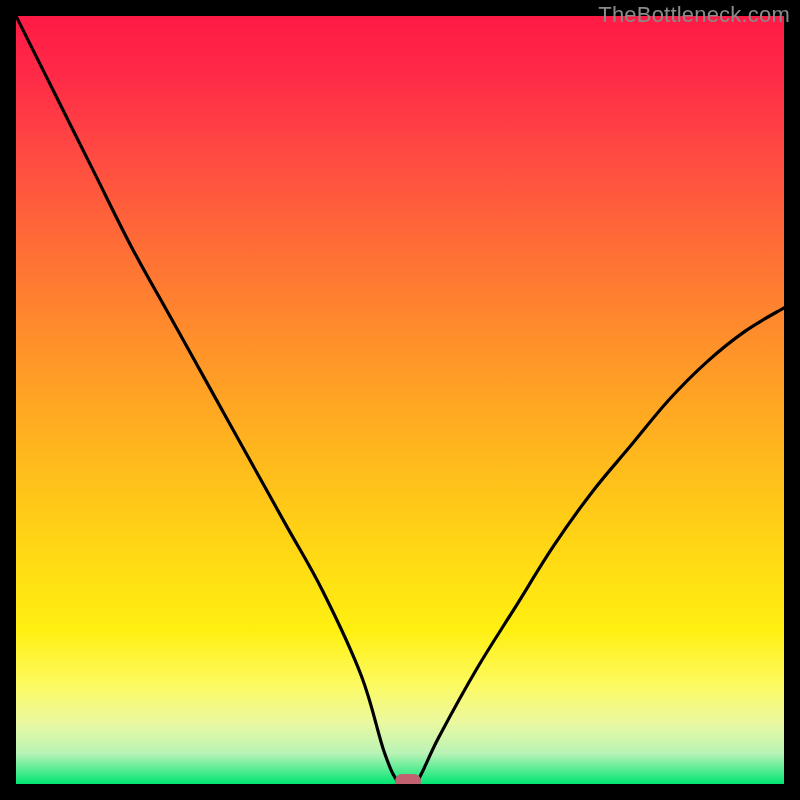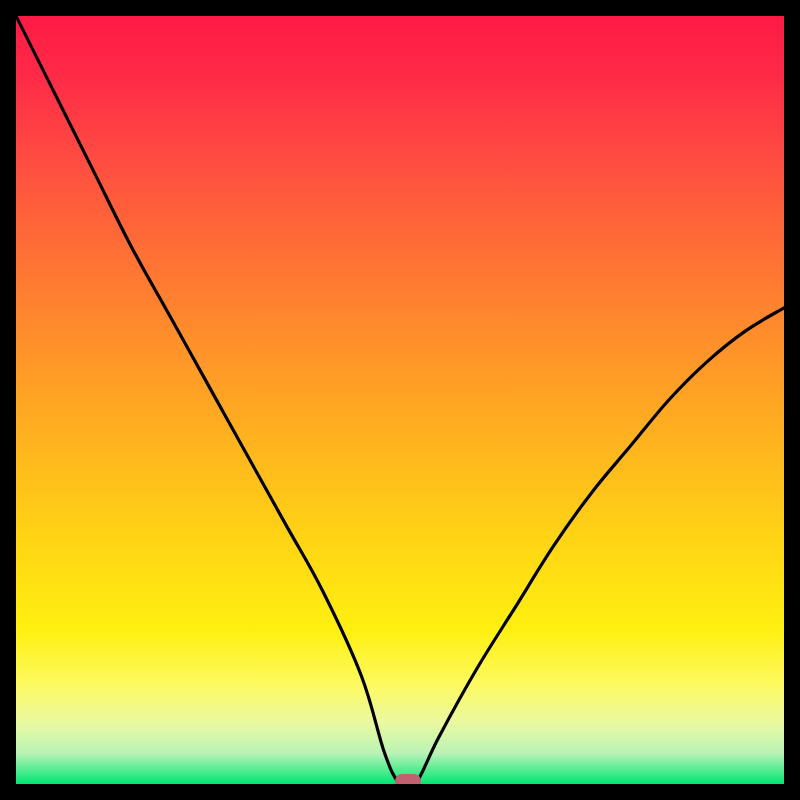--- a/index.html
+++ b/index.html
@@ -72,20 +72,21 @@
     background: #c1606f;
     border-radius: 7px;
     z-index: 20;
     transform: translate(-50%, -50%);
   }
 </style>
 </head>
 <body>
 
 <div class="frame">
+  <div class="watermark">TheBottleneck.com</div>
 
   <div class="plot-area">
     <div class="gradient-bg"></div>
 
     <svg class="svg-layer" viewBox="0 0 768 768" preserveAspectRatio="none">
       <path id="curve-path" fill="none" stroke="#000000" stroke-width="3.2" stroke-linejoin="round" stroke-linecap="round" d="M 0.00 0.00 C 6.91 13.82 24.58 49.15 38.40 76.80 C 52.22 104.45 62.98 125.95 76.80 153.60 C 90.62 181.25 101.38 204.13 115.20 230.40 C 129.02 256.67 139.78 274.64 153.60 299.52 C 167.42 324.40 178.18 343.76 192.00 368.64 C 205.82 393.52 216.58 412.88 230.40 437.76 C 244.22 462.64 254.98 482.00 268.80 506.88 C 282.62 531.76 293.38 548.35 307.20 576.00 C 321.02 603.65 334.54 631.45 345.60 660.48 C 356.66 689.51 361.73 717.93 368.64 737.28 C 375.55 756.63 378.47 762.47 384.00 768.00 C 389.53 773.53 392.45 776.29 399.36 768.00 C 406.27 759.71 411.34 742.66 422.40 721.92 C 433.46 701.18 446.98 676.30 460.80 652.80 C 474.62 629.30 485.38 613.48 499.20 591.36 C 513.02 569.24 523.78 550.66 537.60 529.92 C 551.42 509.18 562.18 494.13 576.00 476.16 C 589.82 458.19 600.58 446.67 614.40 430.08 C 628.22 413.49 638.98 399.21 652.80 384.00 C 666.62 368.79 677.38 358.04 691.20 345.60 C 705.02 333.16 715.78 324.56 729.60 314.88 C 743.42 305.20 761.09 295.99 768.00 291.84"></path>
     </svg>
 
     <div id="marker" class="marker" style="left: 391.68px; top: 765px; background: rgb(193, 96, 111);"></div>
   </div>

